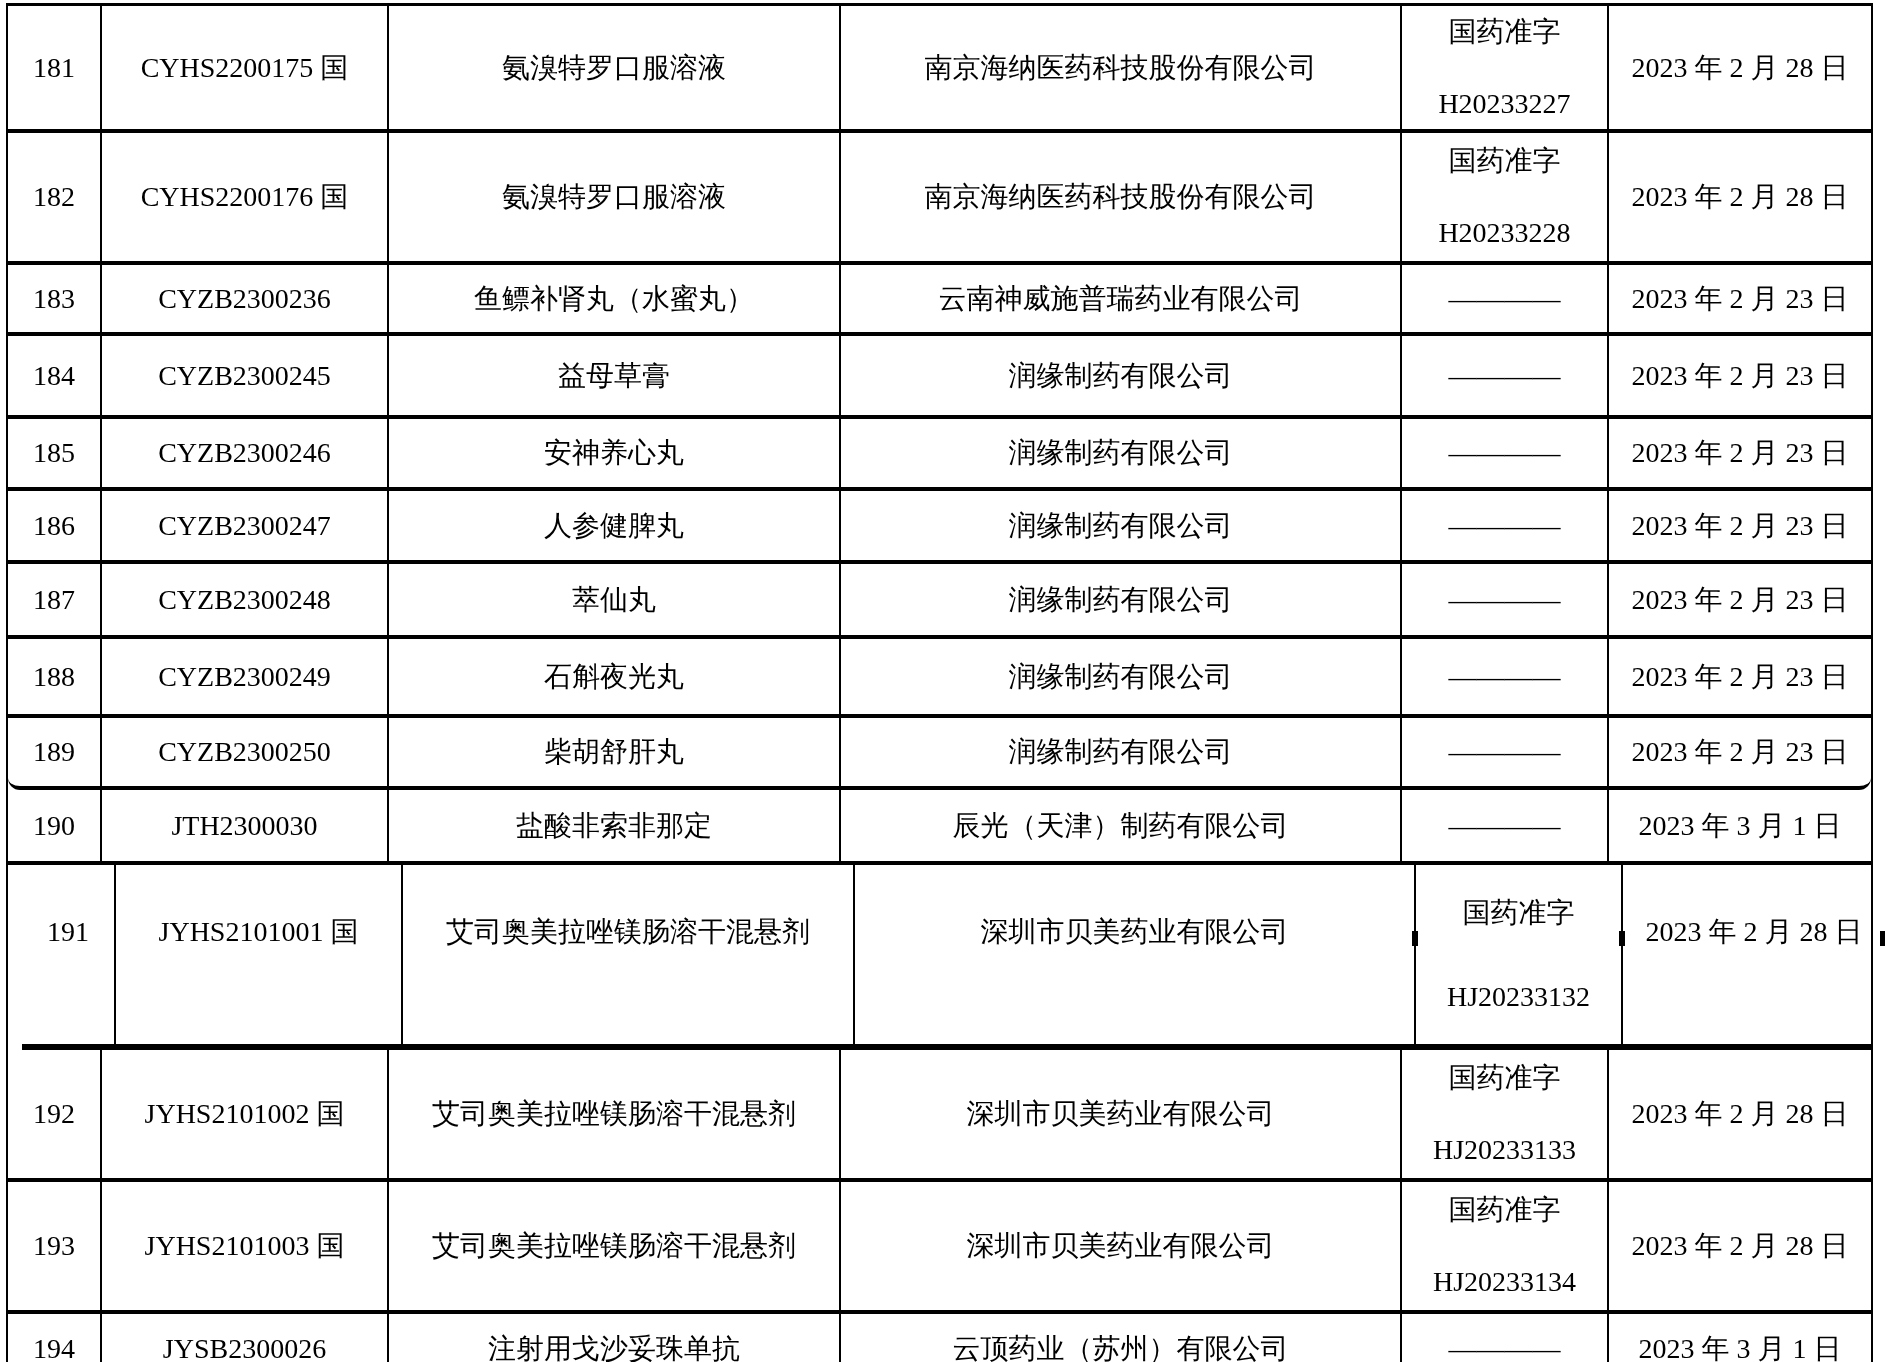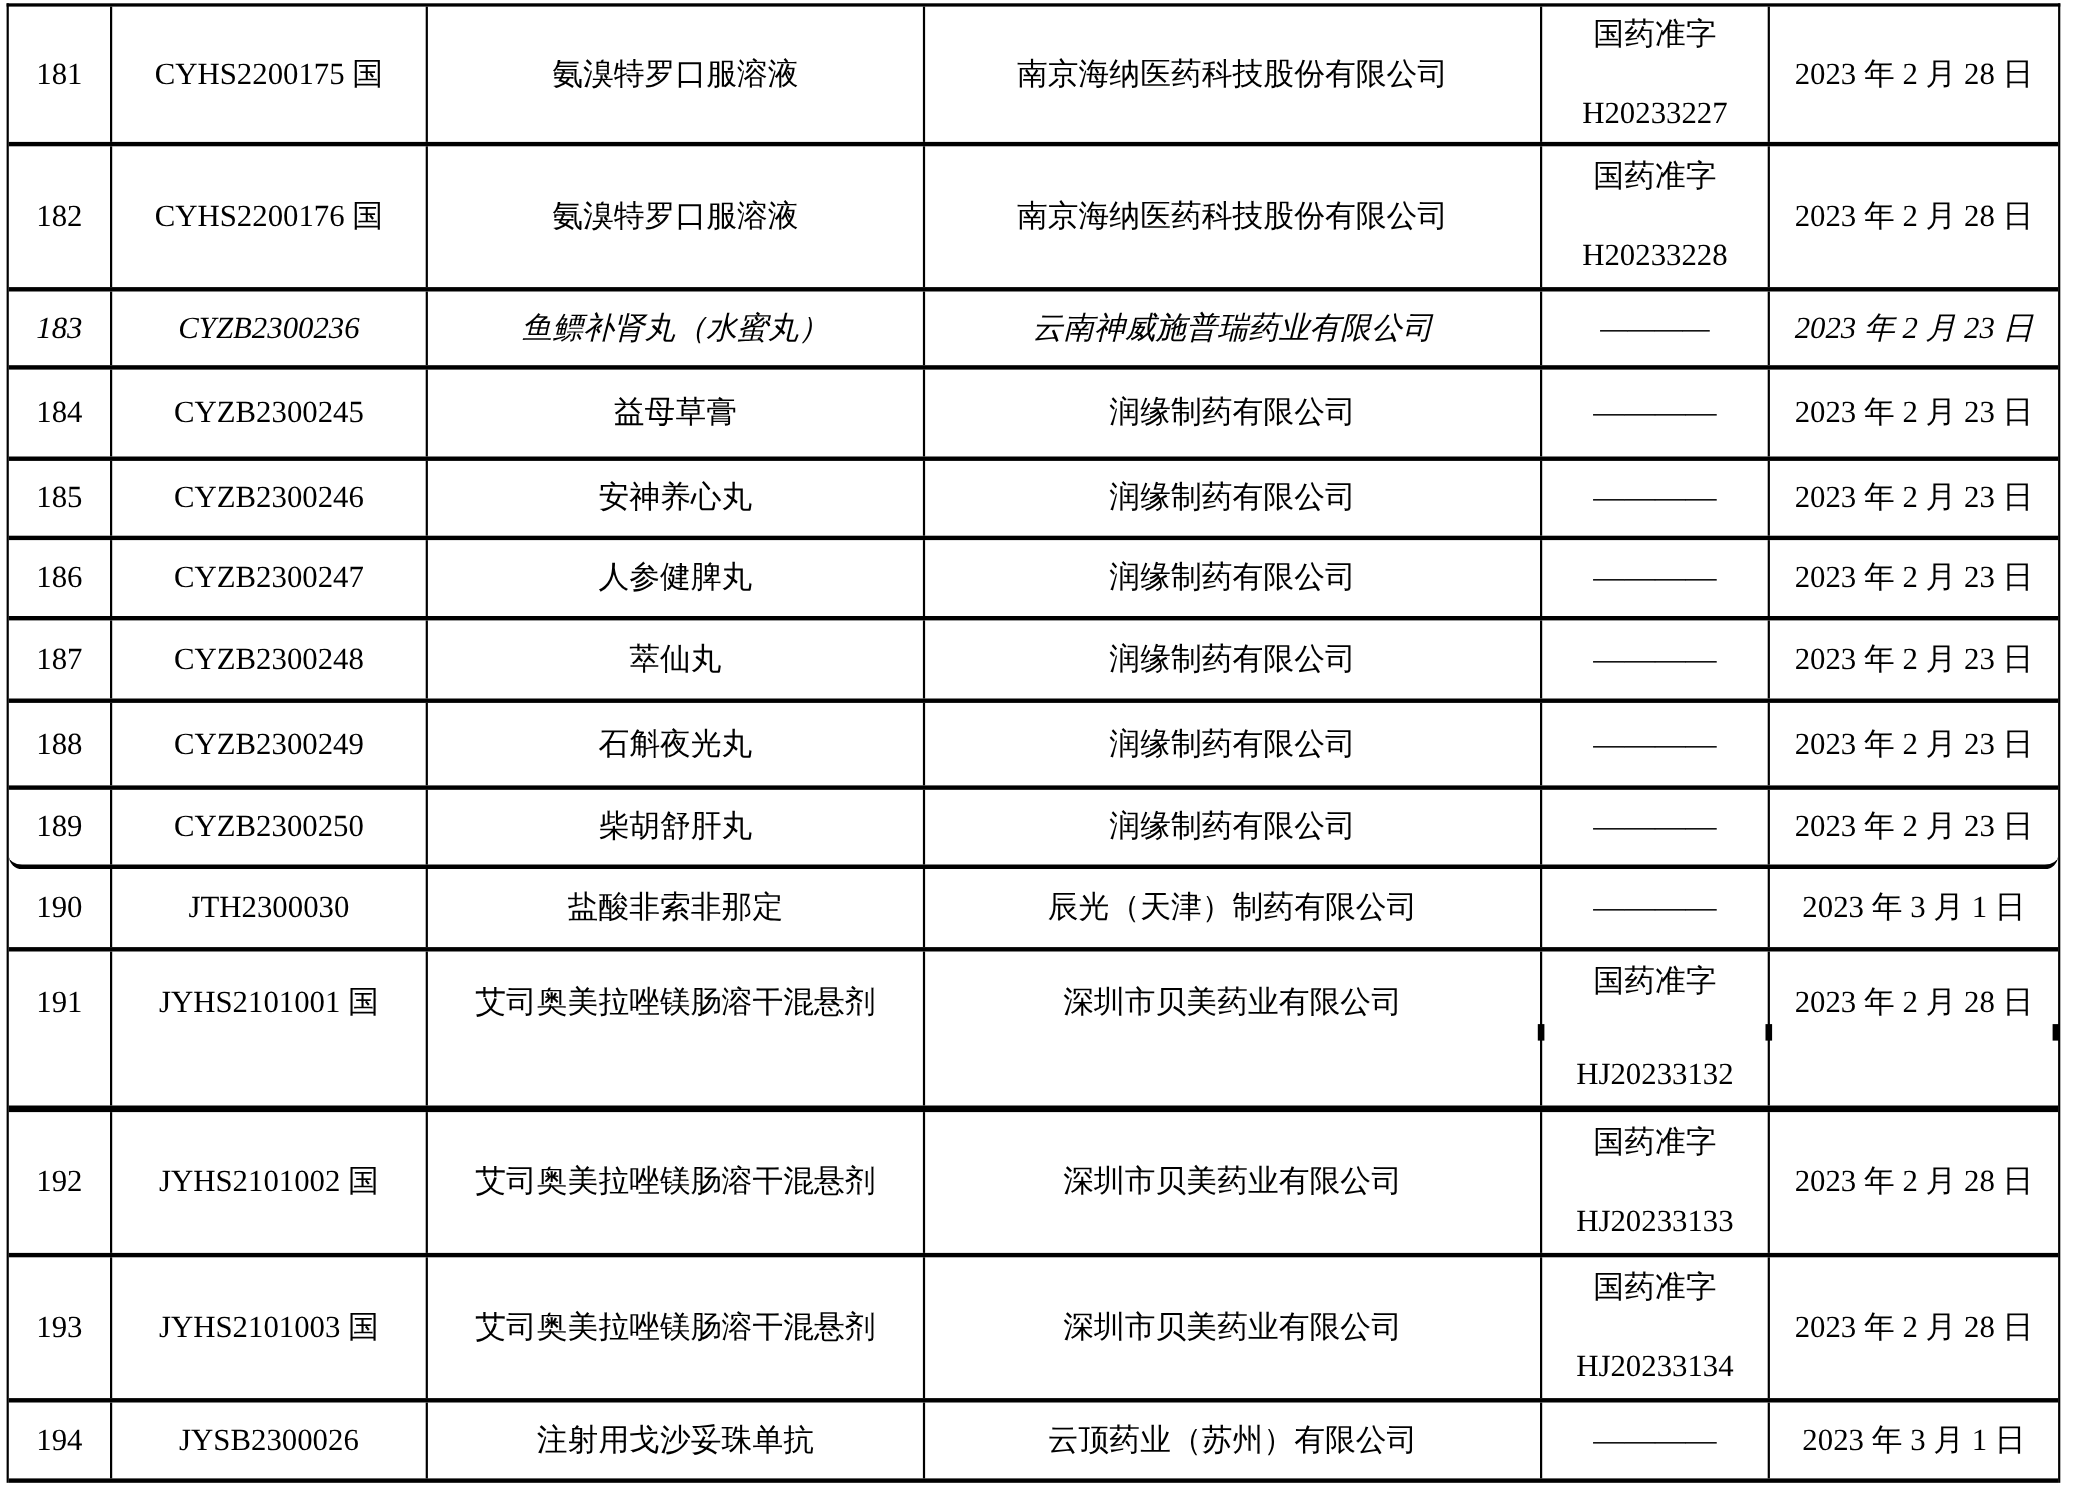--- a/index.html
+++ b/index.html
@@ -103,21 +103,21 @@
         </div>
     <div class="cell c-approval approval-cell two-line">
           <span>国药准字</span>
           <span>H20233228</span>
         </div>
     <div class="cell c-date">
           <span>2023 年 2 月 28 日</span>
         </div>
   </div>
 
-  <div class="row" style="height: 71px; font-style: italic;">
+  <div class="row" style="height: 71px;">
     <div class="cell c-no">
           <span>183</span>
         </div>
     <div class="cell c-code">
           <span>CYZB2300236</span>
         </div>
     <div class="cell c-name">
           <span>鱼鳔补肾丸（水蜜丸）</span>
         </div>
     <div class="cell c-company">
@@ -271,21 +271,21 @@
           <span>辰光（天津）制药有限公司</span>
         </div>
     <div class="cell c-approval approval-cell">
           <span>————</span>
         </div>
     <div class="cell c-date">
           <span>2023 年 3 月 1 日</span>
         </div>
   </div>
 
-  <div class="row pagebreak-row" style="height: 146px;">
+  <div class="row pagebreak-row" style="height: 185px; margin-left: 14px;">
     <div class="cell c-no">
           <span>191</span>
         </div>
     <div class="cell c-code">
           <span>JYHS2101001 国</span>
         </div>
     <div class="cell c-name">
           <span>艾司奥美拉唑镁肠溶干混悬剂</span>
         </div>
     <div class="cell c-company">

